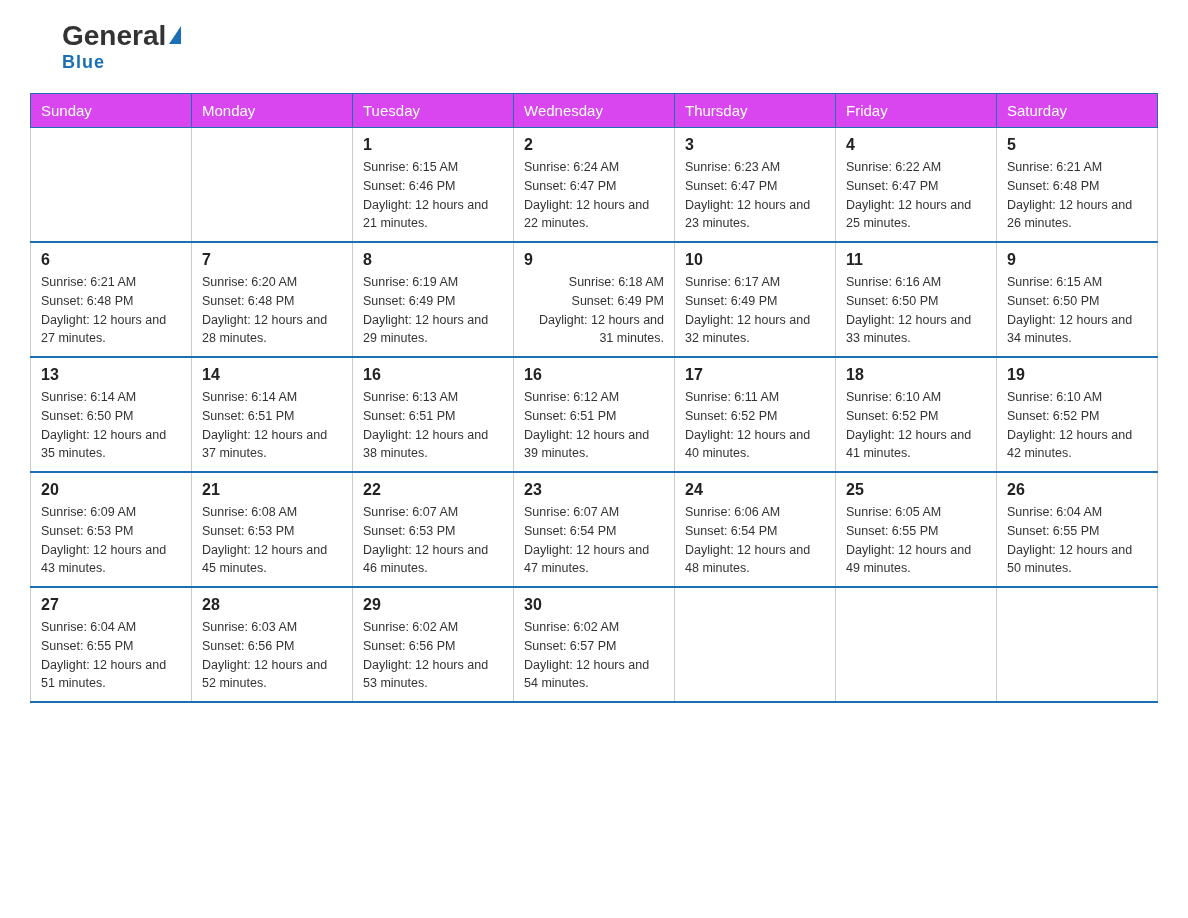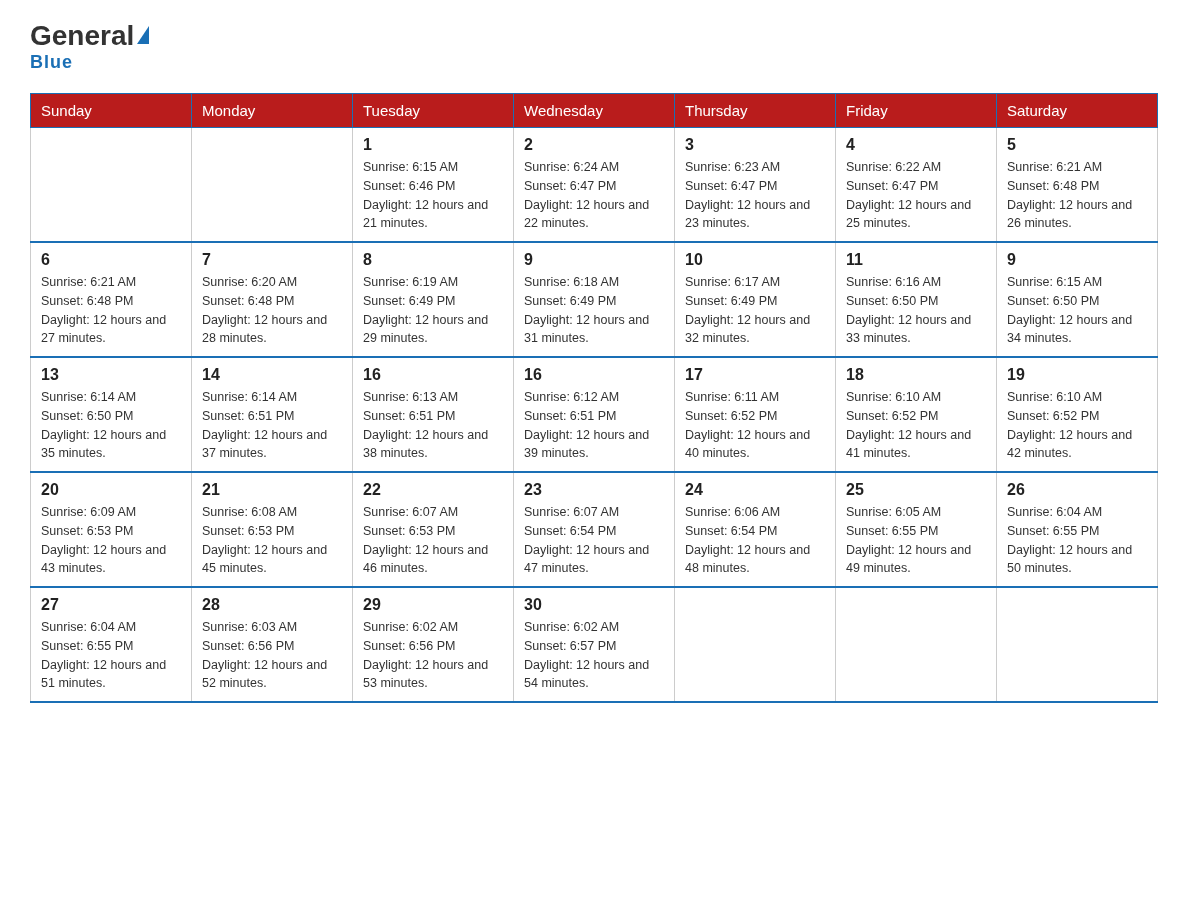--- a/index.html
+++ b/index.html
@@ -8,20 +8,21 @@
       background: #fff;
       width: 1188px;
       min-height: 918px;
       padding: 20px 30px;
     }
     .header {
       display: flex;
       justify-content: space-between;
       align-items: flex-start;
       margin-bottom: 20px;
+      margin-left: 32px;
     }
     .logo {
       display: flex;
       flex-direction: column;
       align-items: flex-start;
     }
     .logo-text {
       font-size: 28px;
       font-weight: bold;
       color: #333;
@@ -57,21 +58,21 @@
     .location-title {
       font-size: 22px;
       color: #444;
       margin-top: 4px;
     }
     table {
       width: 100%;
       border-collapse: collapse;
     }
     thead tr {
-      background-color: #b91c1c;
+      background-color: #d946ef;
     }
     thead th {
       color: #fff;
       font-size: 15px;
       font-weight: normal;
       padding: 8px 10px;
       text-align: left;
       border: 1px solid #1a6fb5;
     }
     tbody td {
@@ -176,21 +177,21 @@
 Daylight: 12 hours and 28 minutes.</div>
         </td>
         <td>
           <span class="day-number">8</span>
           <div class="day-info" style="white-space: pre-line;">Sunrise: 6:19 AM
 Sunset: 6:49 PM
 Daylight: 12 hours and 29 minutes.</div>
         </td>
         <td>
           <span class="day-number">9</span>
-          <div class="day-info" style="white-space: pre-line;">Sunrise: 6:18 AM
+          <div class="day-info" style="white-space: pre-line; text-align: right;">Sunrise: 6:18 AM
 Sunset: 6:49 PM
 Daylight: 12 hours and 31 minutes.</div>
         </td>
         <td>
           <span class="day-number">10</span>
           <div class="day-info" style="white-space: pre-line;">Sunrise: 6:17 AM
 Sunset: 6:49 PM
 Daylight: 12 hours and 32 minutes.</div>
         </td>
         <td>

